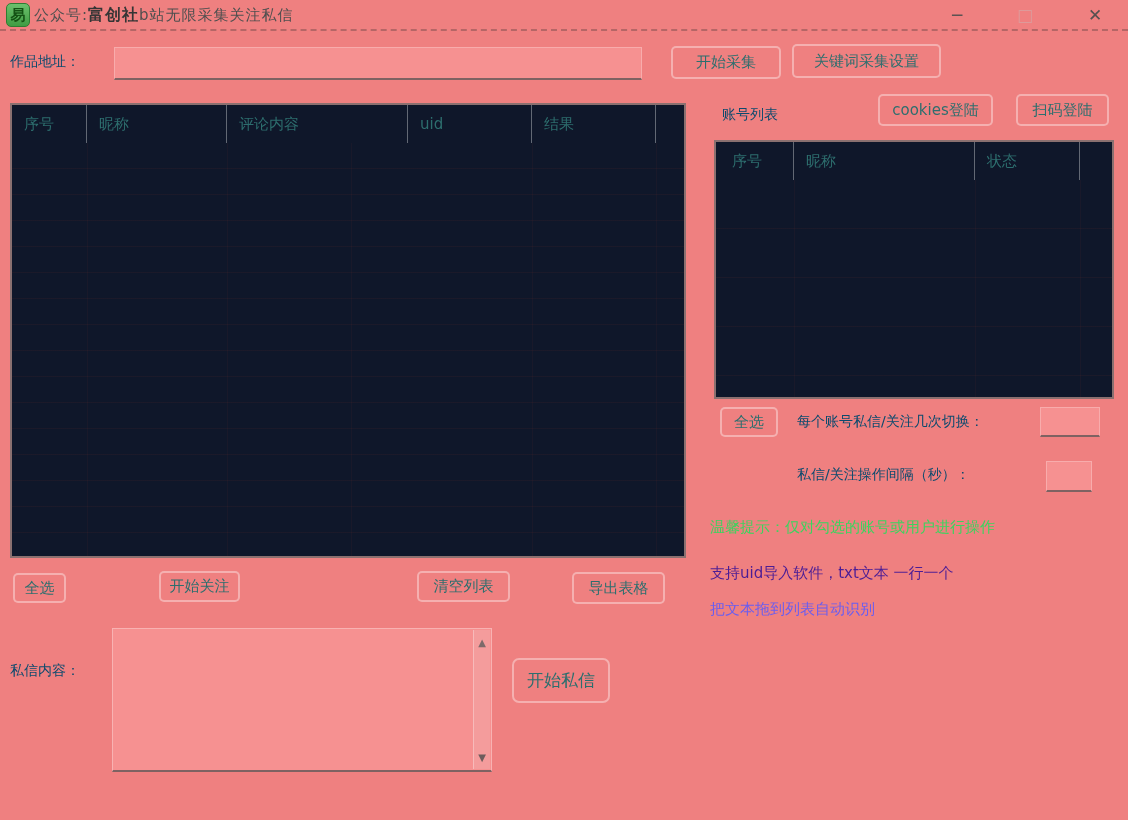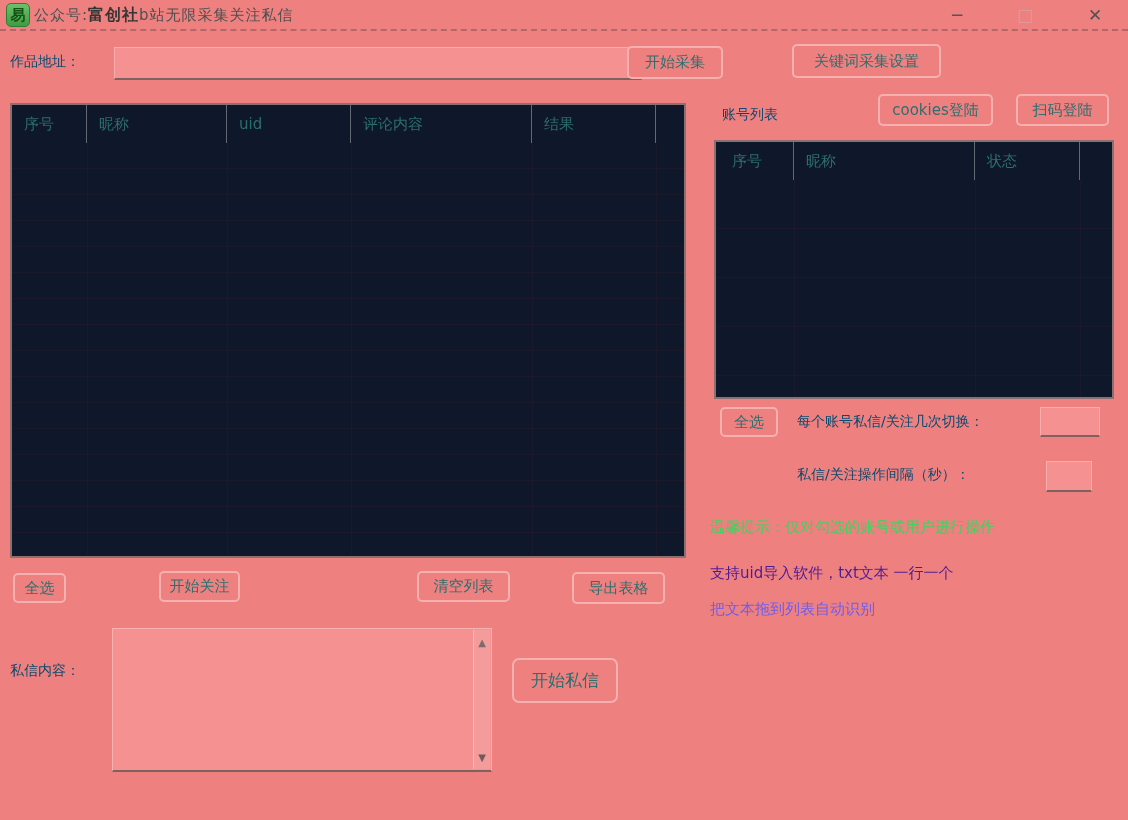--- a/index.html
+++ b/index.html
@@ -73,21 +73,21 @@
   .account-table{left:714px;top:140px;width:400px;height:259px;}
   .account-table .tbl-body{
     top:38px;
     background-image:repeating-linear-gradient(to bottom,
       transparent 0,transparent 23.5px,rgba(90,40,40,.16) 23.5px,rgba(90,40,40,.16) 24.5px);
   }
 
   
   .lbl-address{left:10px;top:53px;}
   .inp-address{left:114px;top:47px;width:528px;height:33px;}
-  .btn-collect{left:627px;top:46px;width:96px;height:33px;}
+  .btn-collect{left:671px;top:46px;width:110px;height:33px;}
   .btn-keyword{left:792px;top:44px;width:149px;height:34px;}
 
   
   .lbl-accounts{left:722px;top:106px;}
   .btn-cookies{left:878px;top:94px;width:115px;height:32px;}
   .btn-qr{left:1016px;top:94px;width:93px;height:32px;}
   .btn-selectall-right{left:720px;top:407px;width:58px;height:30px;}
   .lbl-switch{left:797px;top:413px;}
   .inp-switch{left:1040px;top:407px;width:60px;height:30px;}
   .lbl-interval{left:797px;top:466px;}
@@ -117,21 +117,21 @@
   .msg-scrollbar{
     position:absolute;right:1px;top:1px;bottom:1px;width:16px;
     background:#f executives;background:#f49c9c;border-left:1px solid rgba(255,255,255,.3);
   }
   .scroll-up,.scroll-down{
     position:absolute;left:0;width:16px;height:16px;display:flex;
     align-items:center;justify-content:center;font-size:10px;color:#7d6a6a;cursor:default;
   }
   .scroll-up{top:4px;}
   .scroll-down{bottom:4px;color:#6d5c5c;}
-  .btn-send{left:512px;top:658px;width:106px;height:45px;font-size:17px;border-radius:7px;}
+  .btn-send{left:512px;top:658px;width:98px;height:45px;font-size:17px;border-radius:7px;}
 </style>
 </head>
 <body>
 
 <div class="app">
 
   <div class="titlebar">
     <div class="app-icon">
       <span>易</span>
     </div>
@@ -145,22 +145,22 @@
 
   <div class="lbl lbl-address">作品地址：</div>
   <input class="inp inp-address" value="" style="">
   <div class="btn btn-collect">开始采集</div>
   <div class="btn btn-keyword">关键词采集设置</div>
 
   <div class="tbl comment-table">
     <div class="tbl-head">
       <div class="hc" style="width:75px">序号</div>
       <div class="hc" style="width:140px">昵称</div>
+      <div class="hc" style="width:181px">评论内容</div>
       <div class="hc" style="width:124px">uid</div>
-      <div class="hc" style="width:181px">评论内容</div>
       <div class="hc" style="width:124px">结果</div>
       <div class="hc" style="flex:1;border-right:none"></div>
     </div>
     <div class="tbl-body">
       <div class="vline" style="left:75px"></div>
       <div class="vline" style="left:215px"></div>
       <div class="vline" style="left:339px"></div>
       <div class="vline" style="left:520px"></div>
       <div class="vline" style="left:644px"></div>
     </div>

